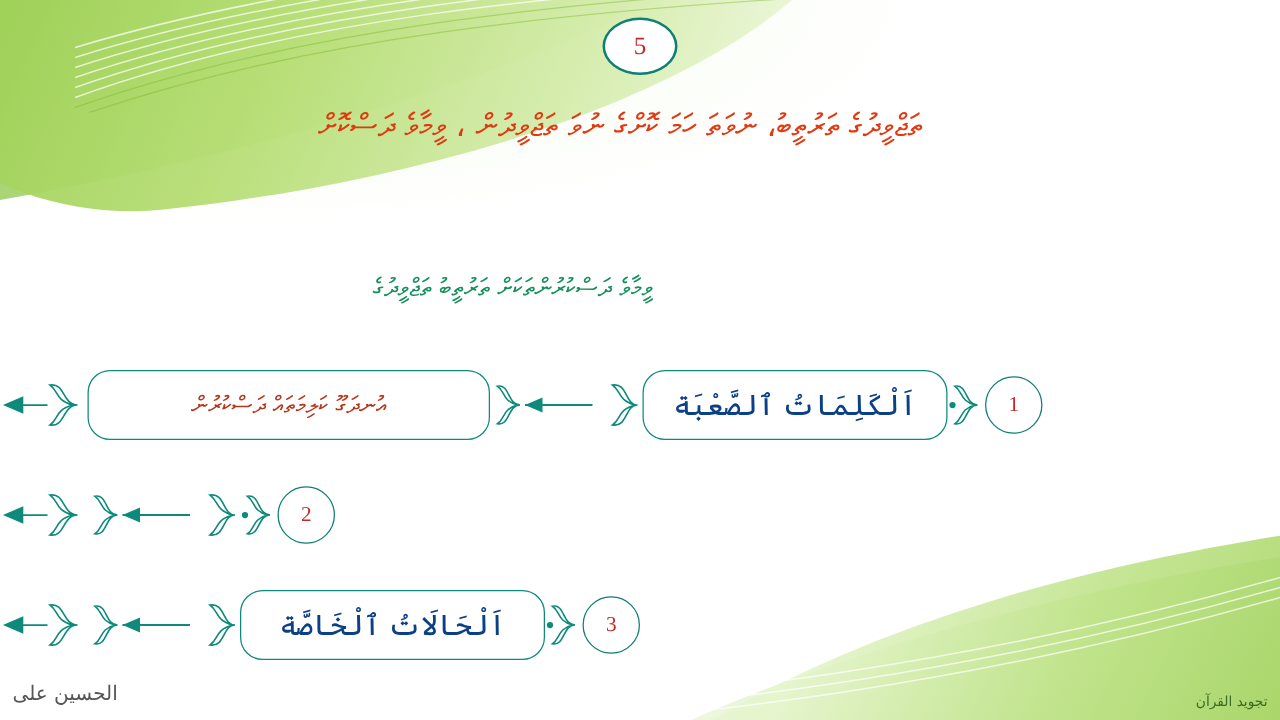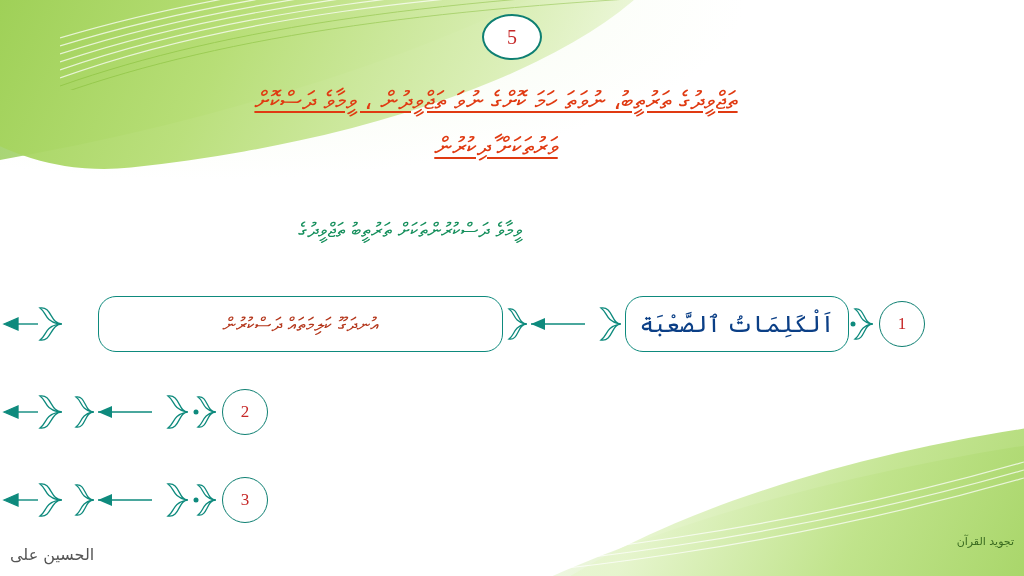--- a/index.html
+++ b/index.html
@@ -111,21 +111,20 @@
     top: 78px;
     left: 0;
     width: 992px;
     text-align: center;
     color: #e03a12;
     font-size: 25px;
     line-height: 1.85;
     font-family: "DejaVu Sans", sans-serif;
     direction: rtl;
     z-index: 4;
-    text-decoration: underline;
   }
   .heading-red .line2 {
     display: block;
   }
   .heading-green {
     position: absolute;
     top: 218px;
     left: 0;
     width: 820px;
     text-align: center;
@@ -182,32 +181,31 @@
     height: 56px;
     border: 1.4px solid #0e8a7d;
     border-radius: 18px;
     display: flex;
     align-items: center;
     justify-content: center;
     background: rgba(255,255,255,0.55);
     box-sizing: border-box;
   }
   .box-ar {
-    width: 224px;
+    width: 244px;
     color: #0b3f86;
     font-size: 23px;
     font-family: "Liberation Serif", serif;
     direction: rtl;
   }
   .box-dv {
-    width: 405px;
+    width: 322px;
     color: #b4361b;
     font-size: 19px;
     direction: rtl;
-    margin-left: 28px;
   }
   .arrow-line {
     flex: 0 0 auto;
     width: 62px;
     height: 24px;
     display: flex;
     align-items: center;
     justify-content: center;
     color: #0e8a7d;
   }
@@ -227,21 +225,21 @@
     left: 10px;
     bottom: 12px;
     font-size: 16px;
     color: #555;
     direction: rtl;
     z-index: 6;
   }
   .credit-right {
     position: absolute;
     right: 10px;
-    bottom: 28px;
+    bottom: 8px;
     font-size: 11px;
     color: #3a6b20;
     direction: rtl;
     z-index: 6;
     margin-left: 31px;
   }
 </style>
 </head>
 <body>
 
@@ -275,21 +273,20 @@
       <path d="M0,132 C240,120 470,88 700,22"></path>
     </g>
   </svg>
 
   <div class="page-badge">
     <span>5</span>
   </div>
 
   <div class="heading-red">
     <span>ތަޖްވީދުގެ ތަރުތީބު، ނުވަތަ ހަމަ ކޮށްގެ ނުވަ ތަޖްވީދުން ، ވީމާވެ ދަސްކޮށް</span>
-    <span class="line2">ވަރުތަކަށް ާދިކުރުން</span>
   </div>
 
   <div class="heading-green">ވީމާވެ ދަސްކުރުންތަކަށް ތަރުތީބު ތަޖްވީދުގެ</div>
 
   <div class="rows">
 
     <div class="row">
       <div class="num-badge">
         <span>1</span>
       </div>
@@ -368,20 +365,23 @@
     <div class="row">
       <div class="num-badge">
         <span>3</span>
       </div>
       <div class="orn small">
         <svg width="26" height="50" viewBox="0 0 26 50" fill="none" stroke="currentColor" stroke-width="1.3">
           <path d="M24,25 C14,25 16,8 6,10 C12,14 10,22 22,25 C10,28 12,36 6,40 C16,42 14,25 24,25"></path>
           <circle cx="4" cy="25" r="2.5" fill="currentColor" stroke="none"></circle>
         </svg>
       </div>
+      <div class="box box-ar">
+        <span>اَلْحَالَاتُ ٱلْخَاصَّة</span>
+      </div>
       <div class="orn">
         <svg width="34" height="50" viewBox="0 0 34 50" fill="none" stroke="currentColor" stroke-width="1.3">
           <path d="M30,25 C20,25 22,7 10,9 C17,14 14,21 28,25 C14,29 17,36 10,41 C22,43 20,25 30,25"></path>
         </svg>
       </div>
       <div class="arrow-line">
         <svg width="62" height="18" viewBox="0 0 62 18">
           <line x1="2" y1="9" x2="56" y2="9" stroke="#0e8a7d" stroke-width="1.6"></line>
           <polygon points="2,9 16,3 16,15" fill="#0e8a7d"></polygon>
         </svg>

